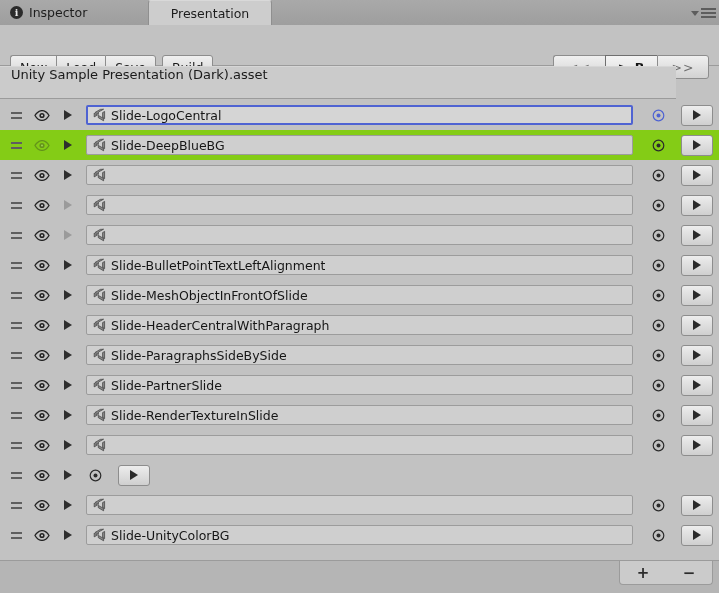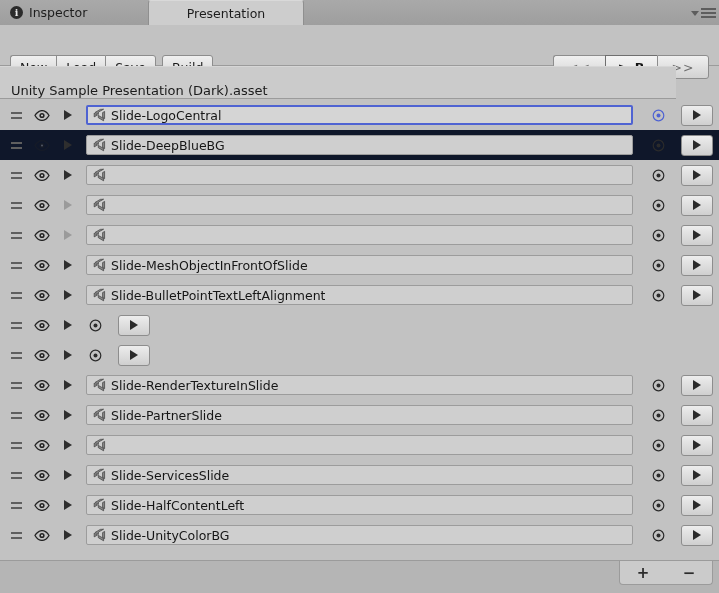--- a/index.html
+++ b/index.html
@@ -11,21 +11,21 @@
     -webkit-font-smoothing:none;
   }
   .app{position:relative;width:719px;height:593px;background:#c2c2c2;}
 
   
   .tabstrip{position:absolute;left:0;top:0;width:719px;height:25px;
     background:linear-gradient(to bottom,#a9a9a9,#9e9e9e);}
   .tab{position:absolute;top:0;height:25px;display:flex;align-items:center;
     box-sizing:border-box;padding:0 10px;font-size:12.5px;color:#1d1d1d;}
   .tab.inactive{left:0;width:130px;justify-content:flex-start;gap:6px;}
-  .tab.active{left:148px;width:156px;justify-content:center;
+  .tab.active{left:148px;width:124px;justify-content:center;
     background:#cdcdcd;
     border-left:1px solid #8f8f8f;border-right:1px solid #8f8f8f;
     border-top:1px solid #d9d9d9;
     border-radius:3px 3px 0 0;}
   .info-icon{width:13px;height:13px;border-radius:50%;background:#2b2b2b;
     color:#e8e8e8;font-size:9.5px;font-weight:bold;line-height:13px;
     text-align:center;font-family:"DejaVu Serif","Liberation Serif",serif;
     flex:0 0 auto;}
   .menu-icon{position:absolute;right:4px;top:6px;width:24px;height:14px;
     display:flex;align-items:center;gap:2px;}
@@ -51,31 +51,31 @@
   .navseg{position:absolute;right:10px;top:30px;display:flex;}
   .navseg .btn{border-radius:0;border-right-width:0;width:52px;color:#6e6e6e;
     letter-spacing:1px;}
   .navseg .btn:first-child{border-radius:3px 0 0 3px;}
   .navseg .btn:last-child{border-radius:0 3px 3px 0;border-right-width:1px;}
   .navseg .btn.current{color:#121212;font-weight:bold;
     border-color:#6f6f6f;background:linear-gradient(to bottom,#f4f4f4,#dcdcdc);}
 
   
   .assetbar{position:absolute;left:0;top:66px;width:676px;height:33px;
-    box-sizing:border-box;display:flex;align-items:flex-end;
+    box-sizing:border-box;display:flex;align-items:flex-start;
     padding-left:11px;background:#cbcbcb;
     border-top:1px solid #d6d6d6;border-bottom:1px solid #9b9b9b;
     font-size:13px;color:#1b1b1b;}
 
   
   .list{position:absolute;left:0;top:100px;width:719px;height:460px;
     background:#c2c2c2;}
   .row{position:relative;box-sizing:border-box;height:30px;
     display:flex;align-items:center;padding:0 6px 0 8px;gap:8px;}
-  .row.alt{background:#0f172a;}
+  .row.alt{background:#84cc16;}
   .grip{width:16px;height:30px;display:flex;flex-direction:column;
     justify-content:center;align-items:center;gap:3px;flex:0 0 auto;}
   .grip i{display:block;width:11px;height:2px;background:#5f5f5f;}
   .eye{width:20px;flex:0 0 auto;display:flex;align-items:center;justify-content:center;}
   .eye svg{display:block;}
   .eye.off{opacity:.33;}
   .tri-toggle{width:16px;flex:0 0 auto;display:flex;align-items:center;justify-content:center;}
   .tri-toggle b{display:block;width:0;height:0;
     border-top:5px solid transparent;border-bottom:5px solid transparent;
     border-left:8px solid #2e2e2e;}
@@ -326,20 +326,53 @@
         </span>
         <span class="tri-toggle">
           <b></b>
         </span>
         <span class="objfield">
           <span>
             <svg class="unity-glyph" viewBox="0 0 14 14">
               <path d="M11.6 1.2 6.4 4.1v2.3L3.1 4.4 8.3 1.4zM2.2 5.1 5.5 7l-3.3 1.9zM11.6 12.8 8.3 10.9l-2.0-1.2v-2.3l3.3 1.9 2.0 1.2zM12.6 3.4v7.2l-2-1.2V4.6z" fill="#8b8b8b" stroke="#3c3c3c" stroke-width="0.7" stroke-linejoin="round"></path>
             </svg>
           </span>
+          <span class="objname">Slide-BulletPointTextLeftAlignment</span>
+        </span>
+        <span class="radio">
+          <svg width="13" height="13" viewBox="0 0 13 13">
+            <circle cx="6.5" cy="6.5" r="5.3" fill="none" stroke="#2b2b2b" stroke-width="1.2"></circle>
+            <circle cx="6.5" cy="6.5" r="2" fill="#2b2b2b"></circle>
+          </svg>
+        </span>
+        <span class="playbtn">
+          <b></b>
+        </span>
+      </div>
+      <div class="row">
+        <span class="grip">
+          <i></i>
+          <i></i>
+        </span>
+        <span class="eye">
+          <svg width="16" height="11" viewBox="0 0 16 11">
+            <path d="M8 0.6C3.9 0.6 1 5.5 1 5.5s2.9 4.9 7 4.9 7-4.9 7-4.9S12.1 0.6 8 0.6z" fill="none" stroke="#232323" stroke-width="1.3"></path>
+            <circle cx="8" cy="5.5" r="2.6" fill="#232323"></circle>
+            <circle cx="8" cy="5.5" r="1" fill="#d8d8d8"></circle>
+          </svg>
+        </span>
+        <span class="tri-toggle">
+          <b></b>
+        </span>
+        <span class="objfield">
+          <span>
+            <svg class="unity-glyph" viewBox="0 0 14 14">
+              <path d="M11.6 1.2 6.4 4.1v2.3L3.1 4.4 8.3 1.4zM2.2 5.1 5.5 7l-3.3 1.9zM11.6 12.8 8.3 10.9l-2.0-1.2v-2.3l3.3 1.9 2.0 1.2zM12.6 3.4v7.2l-2-1.2V4.6z" fill="#8b8b8b" stroke="#3c3c3c" stroke-width="0.7" stroke-linejoin="round"></path>
+            </svg>
+          </span>
           <span class="objname">Slide-MeshObjectInFrontOfSlide</span>
         </span>
         <span class="radio">
           <svg width="13" height="13" viewBox="0 0 13 13">
             <circle cx="6.5" cy="6.5" r="5.3" fill="none" stroke="#2b2b2b" stroke-width="1.2"></circle>
             <circle cx="6.5" cy="6.5" r="2" fill="#2b2b2b"></circle>
           </svg>
         </span>
         <span class="playbtn">
           <b></b>
@@ -359,71 +392,87 @@
         </span>
         <span class="tri-toggle">
           <b></b>
         </span>
         <span class="objfield">
           <span>
             <svg class="unity-glyph" viewBox="0 0 14 14">
               <path d="M11.6 1.2 6.4 4.1v2.3L3.1 4.4 8.3 1.4zM2.2 5.1 5.5 7l-3.3 1.9zM11.6 12.8 8.3 10.9l-2.0-1.2v-2.3l3.3 1.9 2.0 1.2zM12.6 3.4v7.2l-2-1.2V4.6z" fill="#8b8b8b" stroke="#3c3c3c" stroke-width="0.7" stroke-linejoin="round"></path>
             </svg>
           </span>
-          <span class="objname">Slide-BulletPointTextLeftAlignment</span>
-        </span>
-        <span class="radio">
-          <svg width="13" height="13" viewBox="0 0 13 13">
-            <circle cx="6.5" cy="6.5" r="5.3" fill="none" stroke="#2b2b2b" stroke-width="1.2"></circle>
-            <circle cx="6.5" cy="6.5" r="2" fill="#2b2b2b"></circle>
-          </svg>
-        </span>
-        <span class="playbtn">
-          <b></b>
-        </span>
-      </div>
-      <div class="row">
-        <span class="grip">
-          <i></i>
-          <i></i>
-        </span>
-        <span class="eye">
-          <svg width="16" height="11" viewBox="0 0 16 11">
-            <path d="M8 0.6C3.9 0.6 1 5.5 1 5.5s2.9 4.9 7 4.9 7-4.9 7-4.9S12.1 0.6 8 0.6z" fill="none" stroke="#232323" stroke-width="1.3"></path>
-            <circle cx="8" cy="5.5" r="2.6" fill="#232323"></circle>
-            <circle cx="8" cy="5.5" r="1" fill="#d8d8d8"></circle>
-          </svg>
-        </span>
-        <span class="tri-toggle">
-          <b></b>
-        </span>
-        <span class="radio">
-          <svg width="13" height="13" viewBox="0 0 13 13">
-            <circle cx="6.5" cy="6.5" r="5.3" fill="none" stroke="#2b2b2b" stroke-width="1.2"></circle>
-            <circle cx="6.5" cy="6.5" r="2" fill="#2b2b2b"></circle>
-          </svg>
-        </span>
-        <span class="playbtn">
-          <b></b>
-        </span>
-      </div>
-      <div class="row">
-        <span class="grip">
-          <i></i>
-          <i></i>
-        </span>
-        <span class="eye">
-          <svg width="16" height="11" viewBox="0 0 16 11">
-            <path d="M8 0.6C3.9 0.6 1 5.5 1 5.5s2.9 4.9 7 4.9 7-4.9 7-4.9S12.1 0.6 8 0.6z" fill="none" stroke="#232323" stroke-width="1.3"></path>
-            <circle cx="8" cy="5.5" r="2.6" fill="#232323"></circle>
-            <circle cx="8" cy="5.5" r="1" fill="#d8d8d8"></circle>
-          </svg>
-        </span>
-        <span class="tri-toggle">
-          <b></b>
+          <span class="objname">Slide-HeaderCentralWithParagraph</span>
+        </span>
+        <span class="radio">
+          <svg width="13" height="13" viewBox="0 0 13 13">
+            <circle cx="6.5" cy="6.5" r="5.3" fill="none" stroke="#2b2b2b" stroke-width="1.2"></circle>
+            <circle cx="6.5" cy="6.5" r="2" fill="#2b2b2b"></circle>
+          </svg>
+        </span>
+        <span class="playbtn">
+          <b></b>
+        </span>
+      </div>
+      <div class="row">
+        <span class="grip">
+          <i></i>
+          <i></i>
+        </span>
+        <span class="eye">
+          <svg width="16" height="11" viewBox="0 0 16 11">
+            <path d="M8 0.6C3.9 0.6 1 5.5 1 5.5s2.9 4.9 7 4.9 7-4.9 7-4.9S12.1 0.6 8 0.6z" fill="none" stroke="#232323" stroke-width="1.3"></path>
+            <circle cx="8" cy="5.5" r="2.6" fill="#232323"></circle>
+            <circle cx="8" cy="5.5" r="1" fill="#d8d8d8"></circle>
+          </svg>
+        </span>
+        <span class="tri-toggle">
+          <b></b>
+        </span>
+        <span class="objfield">
+          <span>
+            <svg class="unity-glyph" viewBox="0 0 14 14">
+              <path d="M11.6 1.2 6.4 4.1v2.3L3.1 4.4 8.3 1.4zM2.2 5.1 5.5 7l-3.3 1.9zM11.6 12.8 8.3 10.9l-2.0-1.2v-2.3l3.3 1.9 2.0 1.2zM12.6 3.4v7.2l-2-1.2V4.6z" fill="#8b8b8b" stroke="#3c3c3c" stroke-width="0.7" stroke-linejoin="round"></path>
+            </svg>
+          </span>
+          <span class="objname">Slide-ParagraphsSideBySide</span>
+        </span>
+        <span class="radio">
+          <svg width="13" height="13" viewBox="0 0 13 13">
+            <circle cx="6.5" cy="6.5" r="5.3" fill="none" stroke="#2b2b2b" stroke-width="1.2"></circle>
+            <circle cx="6.5" cy="6.5" r="2" fill="#2b2b2b"></circle>
+          </svg>
+        </span>
+        <span class="playbtn">
+          <b></b>
+        </span>
+      </div>
+      <div class="row">
+        <span class="grip">
+          <i></i>
+          <i></i>
+        </span>
+        <span class="eye">
+          <svg width="16" height="11" viewBox="0 0 16 11">
+            <path d="M8 0.6C3.9 0.6 1 5.5 1 5.5s2.9 4.9 7 4.9 7-4.9 7-4.9S12.1 0.6 8 0.6z" fill="none" stroke="#232323" stroke-width="1.3"></path>
+            <circle cx="8" cy="5.5" r="2.6" fill="#232323"></circle>
+            <circle cx="8" cy="5.5" r="1" fill="#d8d8d8"></circle>
+          </svg>
+        </span>
+        <span class="tri-toggle">
+          <b></b>
+        </span>
+        <span class="objfield">
+          <span>
+            <svg class="unity-glyph" viewBox="0 0 14 14">
+              <path d="M11.6 1.2 6.4 4.1v2.3L3.1 4.4 8.3 1.4zM2.2 5.1 5.5 7l-3.3 1.9zM11.6 12.8 8.3 10.9l-2.0-1.2v-2.3l3.3 1.9 2.0 1.2zM12.6 3.4v7.2l-2-1.2V4.6z" fill="#8b8b8b" stroke="#3c3c3c" stroke-width="0.7" stroke-linejoin="round"></path>
+            </svg>
+          </span>
+          <span class="objname">Slide-PartnerSlide</span>
         </span>
         <span class="radio">
           <svg width="13" height="13" viewBox="0 0 13 13">
             <circle cx="6.5" cy="6.5" r="5.3" fill="none" stroke="#2b2b2b" stroke-width="1.2"></circle>
             <circle cx="6.5" cy="6.5" r="2" fill="#2b2b2b"></circle>
           </svg>
         </span>
         <span class="playbtn">
           <b></b>
         </span>
@@ -475,119 +524,77 @@
         </span>
         <span class="tri-toggle">
           <b></b>
         </span>
         <span class="objfield">
           <span>
             <svg class="unity-glyph" viewBox="0 0 14 14">
               <path d="M11.6 1.2 6.4 4.1v2.3L3.1 4.4 8.3 1.4zM2.2 5.1 5.5 7l-3.3 1.9zM11.6 12.8 8.3 10.9l-2.0-1.2v-2.3l3.3 1.9 2.0 1.2zM12.6 3.4v7.2l-2-1.2V4.6z" fill="#8b8b8b" stroke="#3c3c3c" stroke-width="0.7" stroke-linejoin="round"></path>
             </svg>
           </span>
-          <span class="objname">Slide-PartnerSlide</span>
-        </span>
-        <span class="radio">
-          <svg width="13" height="13" viewBox="0 0 13 13">
-            <circle cx="6.5" cy="6.5" r="5.3" fill="none" stroke="#2b2b2b" stroke-width="1.2"></circle>
-            <circle cx="6.5" cy="6.5" r="2" fill="#2b2b2b"></circle>
-          </svg>
-        </span>
-        <span class="playbtn">
-          <b></b>
-        </span>
-      </div>
-      <div class="row">
-        <span class="grip">
-          <i></i>
-          <i></i>
-        </span>
-        <span class="eye">
-          <svg width="16" height="11" viewBox="0 0 16 11">
-            <path d="M8 0.6C3.9 0.6 1 5.5 1 5.5s2.9 4.9 7 4.9 7-4.9 7-4.9S12.1 0.6 8 0.6z" fill="none" stroke="#232323" stroke-width="1.3"></path>
-            <circle cx="8" cy="5.5" r="2.6" fill="#232323"></circle>
-            <circle cx="8" cy="5.5" r="1" fill="#d8d8d8"></circle>
-          </svg>
-        </span>
-        <span class="tri-toggle">
-          <b></b>
-        </span>
-        <span class="objfield">
-          <span>
-            <svg class="unity-glyph" viewBox="0 0 14 14">
-              <path d="M11.6 1.2 6.4 4.1v2.3L3.1 4.4 8.3 1.4zM2.2 5.1 5.5 7l-3.3 1.9zM11.6 12.8 8.3 10.9l-2.0-1.2v-2.3l3.3 1.9 2.0 1.2zM12.6 3.4v7.2l-2-1.2V4.6z" fill="#8b8b8b" stroke="#3c3c3c" stroke-width="0.7" stroke-linejoin="round"></path>
-            </svg>
-          </span>
-        </span>
-        <span class="radio">
-          <svg width="13" height="13" viewBox="0 0 13 13">
-            <circle cx="6.5" cy="6.5" r="5.3" fill="none" stroke="#2b2b2b" stroke-width="1.2"></circle>
-            <circle cx="6.5" cy="6.5" r="2" fill="#2b2b2b"></circle>
-          </svg>
-        </span>
-        <span class="playbtn">
-          <b></b>
-        </span>
-      </div>
-      <div class="row">
-        <span class="grip">
-          <i></i>
-          <i></i>
-        </span>
-        <span class="eye">
-          <svg width="16" height="11" viewBox="0 0 16 11">
-            <path d="M8 0.6C3.9 0.6 1 5.5 1 5.5s2.9 4.9 7 4.9 7-4.9 7-4.9S12.1 0.6 8 0.6z" fill="none" stroke="#232323" stroke-width="1.3"></path>
-            <circle cx="8" cy="5.5" r="2.6" fill="#232323"></circle>
-            <circle cx="8" cy="5.5" r="1" fill="#d8d8d8"></circle>
-          </svg>
-        </span>
-        <span class="tri-toggle">
-          <b></b>
-        </span>
-        <span class="objfield">
-          <span>
-            <svg class="unity-glyph" viewBox="0 0 14 14">
-              <path d="M11.6 1.2 6.4 4.1v2.3L3.1 4.4 8.3 1.4zM2.2 5.1 5.5 7l-3.3 1.9zM11.6 12.8 8.3 10.9l-2.0-1.2v-2.3l3.3 1.9 2.0 1.2zM12.6 3.4v7.2l-2-1.2V4.6z" fill="#8b8b8b" stroke="#3c3c3c" stroke-width="0.7" stroke-linejoin="round"></path>
-            </svg>
-          </span>
-          <span class="objname">Slide-ServicesSlide</span>
-        </span>
-        <span class="radio">
-          <svg width="13" height="13" viewBox="0 0 13 13">
-            <circle cx="6.5" cy="6.5" r="5.3" fill="none" stroke="#2b2b2b" stroke-width="1.2"></circle>
-            <circle cx="6.5" cy="6.5" r="2" fill="#2b2b2b"></circle>
-          </svg>
-        </span>
-        <span class="playbtn">
-          <b></b>
-        </span>
-      </div>
-      <div class="row">
-        <span class="grip">
-          <i></i>
-          <i></i>
-        </span>
-        <span class="eye">
-          <svg width="16" height="11" viewBox="0 0 16 11">
-            <path d="M8 0.6C3.9 0.6 1 5.5 1 5.5s2.9 4.9 7 4.9 7-4.9 7-4.9S12.1 0.6 8 0.6z" fill="none" stroke="#232323" stroke-width="1.3"></path>
-            <circle cx="8" cy="5.5" r="2.6" fill="#232323"></circle>
-            <circle cx="8" cy="5.5" r="1" fill="#d8d8d8"></circle>
-          </svg>
-        </span>
-        <span class="tri-toggle">
-          <b></b>
-        </span>
-        <span class="objfield">
-          <span>
-            <svg class="unity-glyph" viewBox="0 0 14 14">
-              <path d="M11.6 1.2 6.4 4.1v2.3L3.1 4.4 8.3 1.4zM2.2 5.1 5.5 7l-3.3 1.9zM11.6 12.8 8.3 10.9l-2.0-1.2v-2.3l3.3 1.9 2.0 1.2zM12.6 3.4v7.2l-2-1.2V4.6z" fill="#8b8b8b" stroke="#3c3c3c" stroke-width="0.7" stroke-linejoin="round"></path>
-            </svg>
-          </span>
-          <span class="objname">Slide-HalfContentLeft</span>
+        </span>
+        <span class="radio">
+          <svg width="13" height="13" viewBox="0 0 13 13">
+            <circle cx="6.5" cy="6.5" r="5.3" fill="none" stroke="#2b2b2b" stroke-width="1.2"></circle>
+            <circle cx="6.5" cy="6.5" r="2" fill="#2b2b2b"></circle>
+          </svg>
+        </span>
+        <span class="playbtn">
+          <b></b>
+        </span>
+      </div>
+      <div class="row">
+        <span class="grip">
+          <i></i>
+          <i></i>
+        </span>
+        <span class="eye">
+          <svg width="16" height="11" viewBox="0 0 16 11">
+            <path d="M8 0.6C3.9 0.6 1 5.5 1 5.5s2.9 4.9 7 4.9 7-4.9 7-4.9S12.1 0.6 8 0.6z" fill="none" stroke="#232323" stroke-width="1.3"></path>
+            <circle cx="8" cy="5.5" r="2.6" fill="#232323"></circle>
+            <circle cx="8" cy="5.5" r="1" fill="#d8d8d8"></circle>
+          </svg>
+        </span>
+        <span class="tri-toggle">
+          <b></b>
+        </span>
+        <span class="radio">
+          <svg width="13" height="13" viewBox="0 0 13 13">
+            <circle cx="6.5" cy="6.5" r="5.3" fill="none" stroke="#2b2b2b" stroke-width="1.2"></circle>
+            <circle cx="6.5" cy="6.5" r="2" fill="#2b2b2b"></circle>
+          </svg>
+        </span>
+        <span class="playbtn">
+          <b></b>
+        </span>
+      </div>
+      <div class="row">
+        <span class="grip">
+          <i></i>
+          <i></i>
+        </span>
+        <span class="eye">
+          <svg width="16" height="11" viewBox="0 0 16 11">
+            <path d="M8 0.6C3.9 0.6 1 5.5 1 5.5s2.9 4.9 7 4.9 7-4.9 7-4.9S12.1 0.6 8 0.6z" fill="none" stroke="#232323" stroke-width="1.3"></path>
+            <circle cx="8" cy="5.5" r="2.6" fill="#232323"></circle>
+            <circle cx="8" cy="5.5" r="1" fill="#d8d8d8"></circle>
+          </svg>
+        </span>
+        <span class="tri-toggle">
+          <b></b>
+        </span>
+        <span class="objfield">
+          <span>
+            <svg class="unity-glyph" viewBox="0 0 14 14">
+              <path d="M11.6 1.2 6.4 4.1v2.3L3.1 4.4 8.3 1.4zM2.2 5.1 5.5 7l-3.3 1.9zM11.6 12.8 8.3 10.9l-2.0-1.2v-2.3l3.3 1.9 2.0 1.2zM12.6 3.4v7.2l-2-1.2V4.6z" fill="#8b8b8b" stroke="#3c3c3c" stroke-width="0.7" stroke-linejoin="round"></path>
+            </svg>
+          </span>
         </span>
         <span class="radio">
           <svg width="13" height="13" viewBox="0 0 13 13">
             <circle cx="6.5" cy="6.5" r="5.3" fill="none" stroke="#2b2b2b" stroke-width="1.2"></circle>
             <circle cx="6.5" cy="6.5" r="2" fill="#2b2b2b"></circle>
           </svg>
         </span>
         <span class="playbtn">
           <b></b>
         </span>

